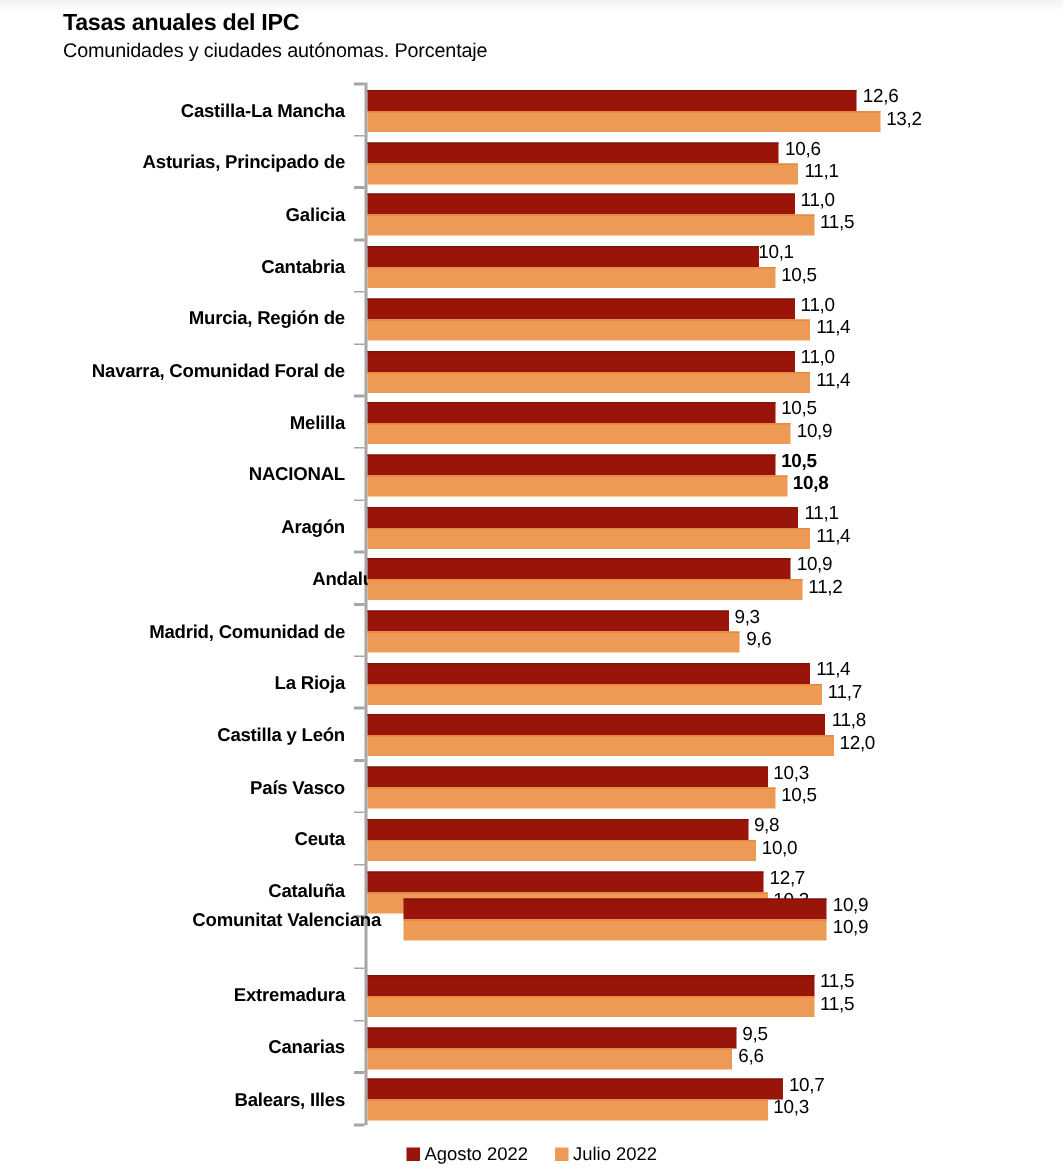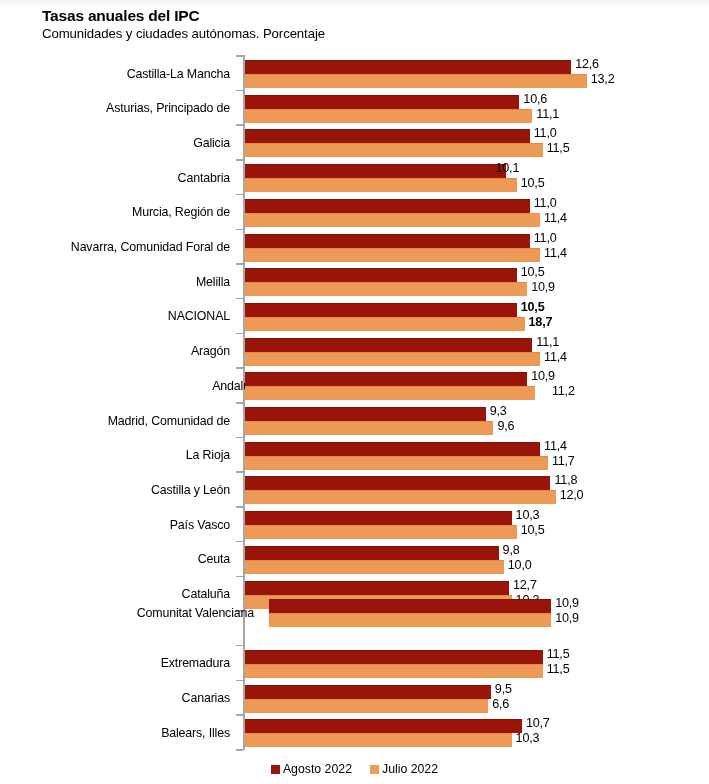--- a/index.html
+++ b/index.html
@@ -79,20 +79,21 @@
   }
   .cat-label {
     position: absolute;
     right: 479px;   
     top: 7.5px;
     font-size: 12.4px;
     line-height: 16px;
     white-space: nowrap;
     text-align: right;
     letter-spacing: -0.15px;
+    font-weight: bold;
   }
   .bars {
     position: absolute;
     left: 244.5px;
     top: 2px;
     height: 30px;
   }
   .bar {
     position: absolute;
     left: 0;
@@ -205,21 +206,21 @@
             <div class="bar b2" style="width: 298.195px; background: rgb(238, 154, 87);"></div>
             <div class="vlabel v1" style="left: 289.23px;">11,0</div>
             <div class="vlabel v2" style="left: 302.195px;">11,5</div>
           </div>
         </div>
         <div class="row" style="top: 107.1px;">
           <div class="cat-label">Cantabria</div>
           <div class="bars">
             <div class="bar b1" style="width: 261.893px; background: rgb(153, 21, 9);"></div>
             <div class="bar b2" style="width: 272.265px; background: rgb(238, 154, 87);"></div>
-            <div class="vlabel v1" style="left: 251px;">10,1</div>
+            <div class="vlabel v1" style="left: 261px;">10,1</div>
             <div class="vlabel v2" style="left: 276.265px;">10,5</div>
           </div>
         </div>
         <div class="row" style="top: 141.8px;">
           <div class="cat-label">Murcia, Región de</div>
           <div class="bars">
             <div class="bar b1" style="width: 285.23px; background: rgb(153, 21, 9);"></div>
             <div class="bar b2" style="width: 295.602px; background: rgb(238, 154, 87);"></div>
             <div class="vlabel v1" style="left: 289.23px;">11,0</div>
             <div class="vlabel v2" style="left: 299.602px;">11,4</div>
@@ -242,39 +243,39 @@
             <div class="vlabel v1" style="left: 276.265px;">10,5</div>
             <div class="vlabel v2" style="left: 286.637px;">10,9</div>
           </div>
         </div>
         <div class="row highlight" style="top: 245.9px;">
           <div class="cat-label">NACIONAL</div>
           <div class="bars">
             <div class="bar b1" style="width: 272.265px; background: rgb(153, 21, 9);"></div>
             <div class="bar b2" style="width: 280.044px; background: rgb(238, 154, 87);"></div>
             <div class="vlabel v1" style="left: 276.265px;">10,5</div>
-            <div class="vlabel v2" style="left: 284.044px;">18,7</div>
+            <div class="vlabel v2" style="left: 284.044px;">10,8</div>
           </div>
         </div>
         <div class="row" style="top: 280.6px;">
           <div class="cat-label">Aragón</div>
           <div class="bars">
             <div class="bar b1" style="width: 287.823px; background: rgb(153, 21, 9);"></div>
             <div class="bar b2" style="width: 295.602px; background: rgb(238, 154, 87);"></div>
             <div class="vlabel v1" style="left: 291.823px;">11,1</div>
             <div class="vlabel v2" style="left: 299.602px;">11,4</div>
           </div>
         </div>
         <div class="row" style="top: 315.3px; padding-left: 36px;">
           <div class="cat-label">Andalucía</div>
           <div class="bars">
             <div class="bar b1" style="width: 282.637px; background: rgb(153, 21, 9);"></div>
             <div class="bar b2" style="width: 290.416px; background: rgb(238, 154, 87);"></div>
             <div class="vlabel v1" style="left: 286.637px;">10,9</div>
-            <div class="vlabel v2" style="left: 294.416px; margin-left: 13px;">11,2</div>
+            <div class="vlabel v2" style="left: 294.416px;">11,2</div>
           </div>
         </div>
         <div class="row" style="top: 350px;">
           <div class="cat-label">Madrid, Comunidad de</div>
           <div class="bars">
             <div class="bar b1" style="width: 241.149px; background: rgb(153, 21, 9);"></div>
             <div class="bar b2" style="width: 248.928px; background: rgb(238, 154, 87);"></div>
             <div class="vlabel v1" style="left: 245.149px;">9,3</div>
             <div class="vlabel v2" style="left: 252.928px;">9,6</div>
           </div>

